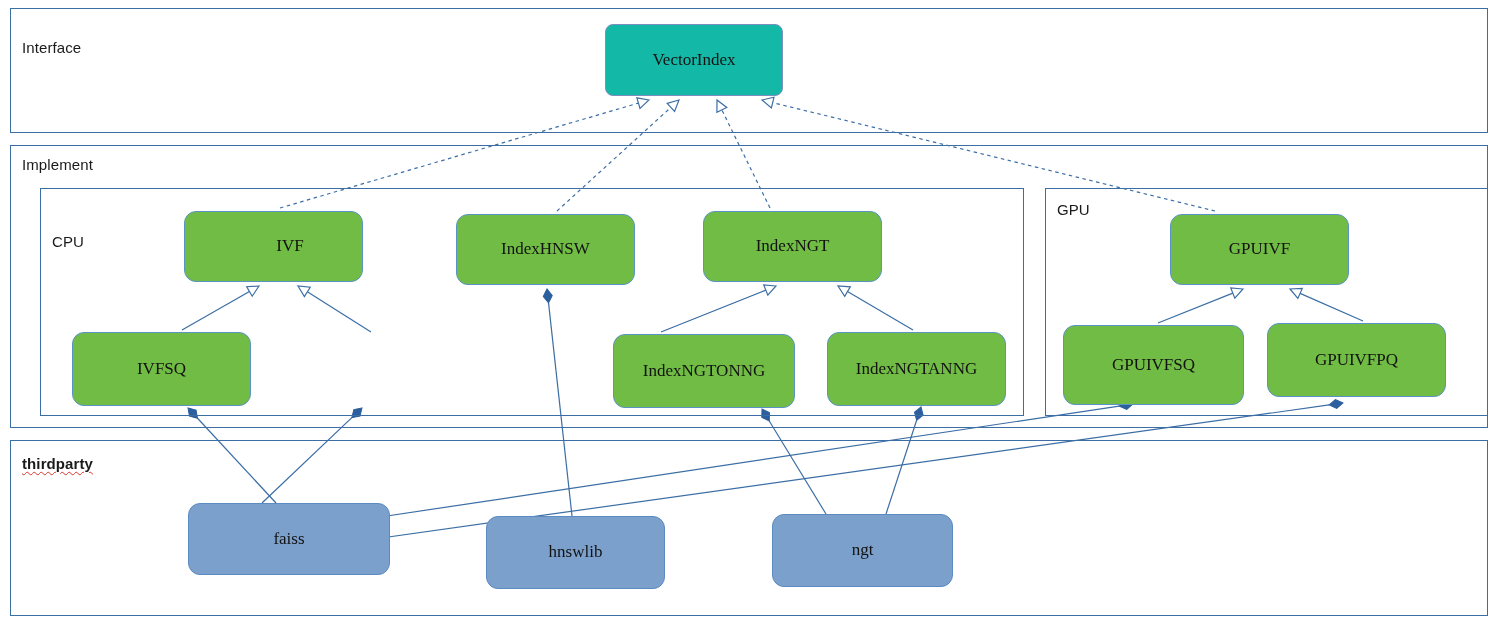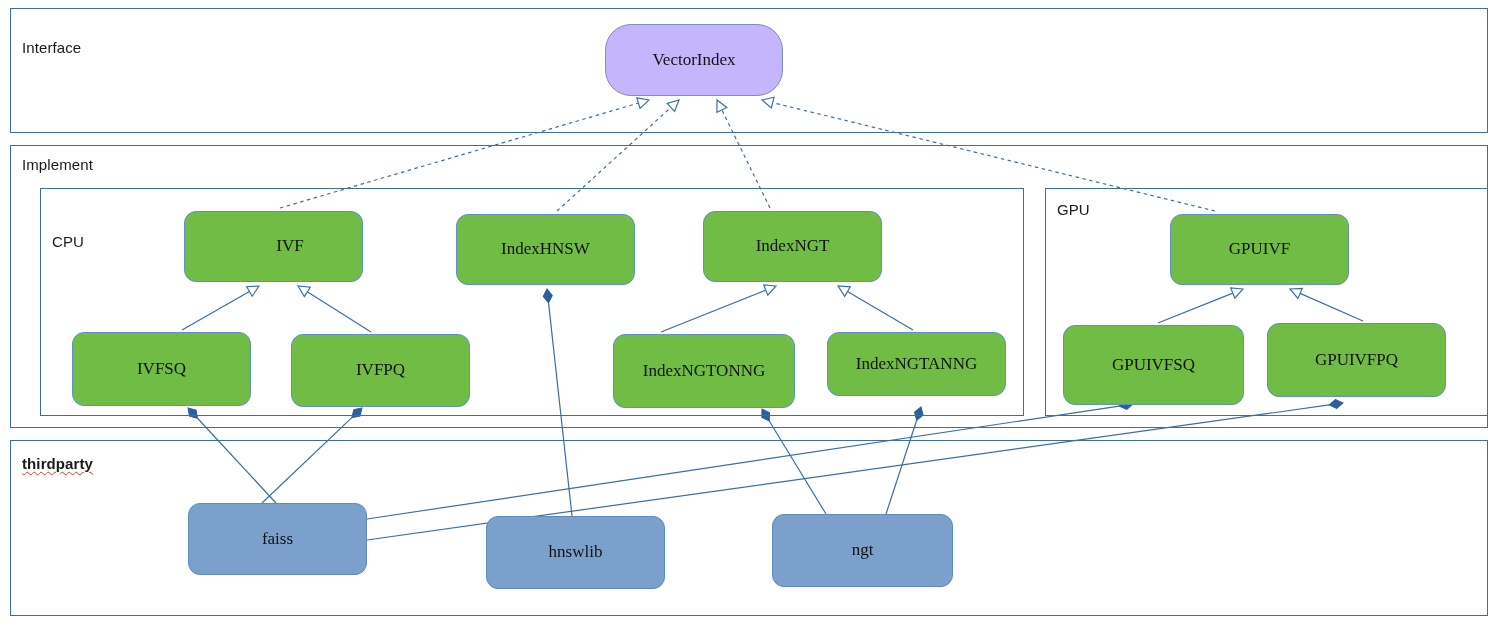--- a/index.html
+++ b/index.html
@@ -60,23 +60,23 @@
     align-items: center;
     justify-content: center;
     font-family: "Liberation Serif", serif;
     font-size: 17px;
     color: #121212;
     text-align: center;
     line-height: 1.1;
     z-index: 5;
   }
   .node.iface {
-    background: #c4b5fd;
+    background: #14b8a6;
     border-color: #7d8fc0;
-    border-radius: 26px;
+    border-radius: 8px;
   }
   .node.impl {
     background: #70bc44;
     border-color: #5b93c4;
   }
   .node.third {
     background: #7ba0cc;
     border-color: #5b8bc0;
   }
 </style>
@@ -163,21 +163,20 @@
     <div class="group" style="left: 1045px; top: 188px; width: 443px; height: 228px; border-color: rgb(59, 110, 165);"></div>
     <div class="group-label" style="left: 1057px; top: 201px;">GPU</div>
     <div class="group" style="left: 10px; top: 440px; width: 1478px; height: 176px; border-color: rgb(59, 110, 165);"></div>
     <div class="group-label misspelled" style="left: 22px; top: 455px;">thirdparty</div>
     <div class="node iface" style="left: 605px; top: 24px; width: 178px; height: 72px;">VectorIndex</div>
     <div class="node impl" style="left: 184px; top: 211px; width: 179px; height: 71px; padding-left: 33px;">IVF</div>
     <div class="node impl" style="left: 456px; top: 214px; width: 179px; height: 71px;">IndexHNSW</div>
     <div class="node impl" style="left: 703px; top: 211px; width: 179px; height: 71px;">IndexNGT</div>
     <div class="node impl" style="left: 1170px; top: 214px; width: 179px; height: 71px; text-align: right;">GPUIVF</div>
     <div class="node impl" style="left: 72px; top: 332px; width: 179px; height: 74px;">IVFSQ</div>
-    <div class="node impl" style="left: 291px; top: 334px; width: 179px; height: 73px;">IVFPQ</div>
     <div class="node impl" style="left: 613px; top: 334px; width: 182px; height: 74px;">IndexNGTONNG</div>
-    <div class="node impl" style="left: 827px; top: 332px; width: 179px; height: 64px;">IndexNGTANNG</div>
+    <div class="node impl" style="left: 827px; top: 332px; width: 179px; height: 74px;">IndexNGTANNG</div>
     <div class="node impl" style="left: 1063px; top: 325px; width: 181px; height: 80px;">GPUIVFSQ</div>
     <div class="node impl" style="left: 1267px; top: 323px; width: 179px; height: 74px;">GPUIVFPQ</div>
-    <div class="node third" style="left: 188px; top: 503px; width: 179px; height: 72px;">faiss</div>
+    <div class="node third" style="left: 188px; top: 503px; width: 202px; height: 72px;">faiss</div>
     <div class="node third" style="left: 486px; top: 516px; width: 179px; height: 73px;">hnswlib</div>
     <div class="node third" style="left: 772px; top: 514px; width: 181px; height: 73px;">ngt</div>
   </div>
 
 </body></html>

